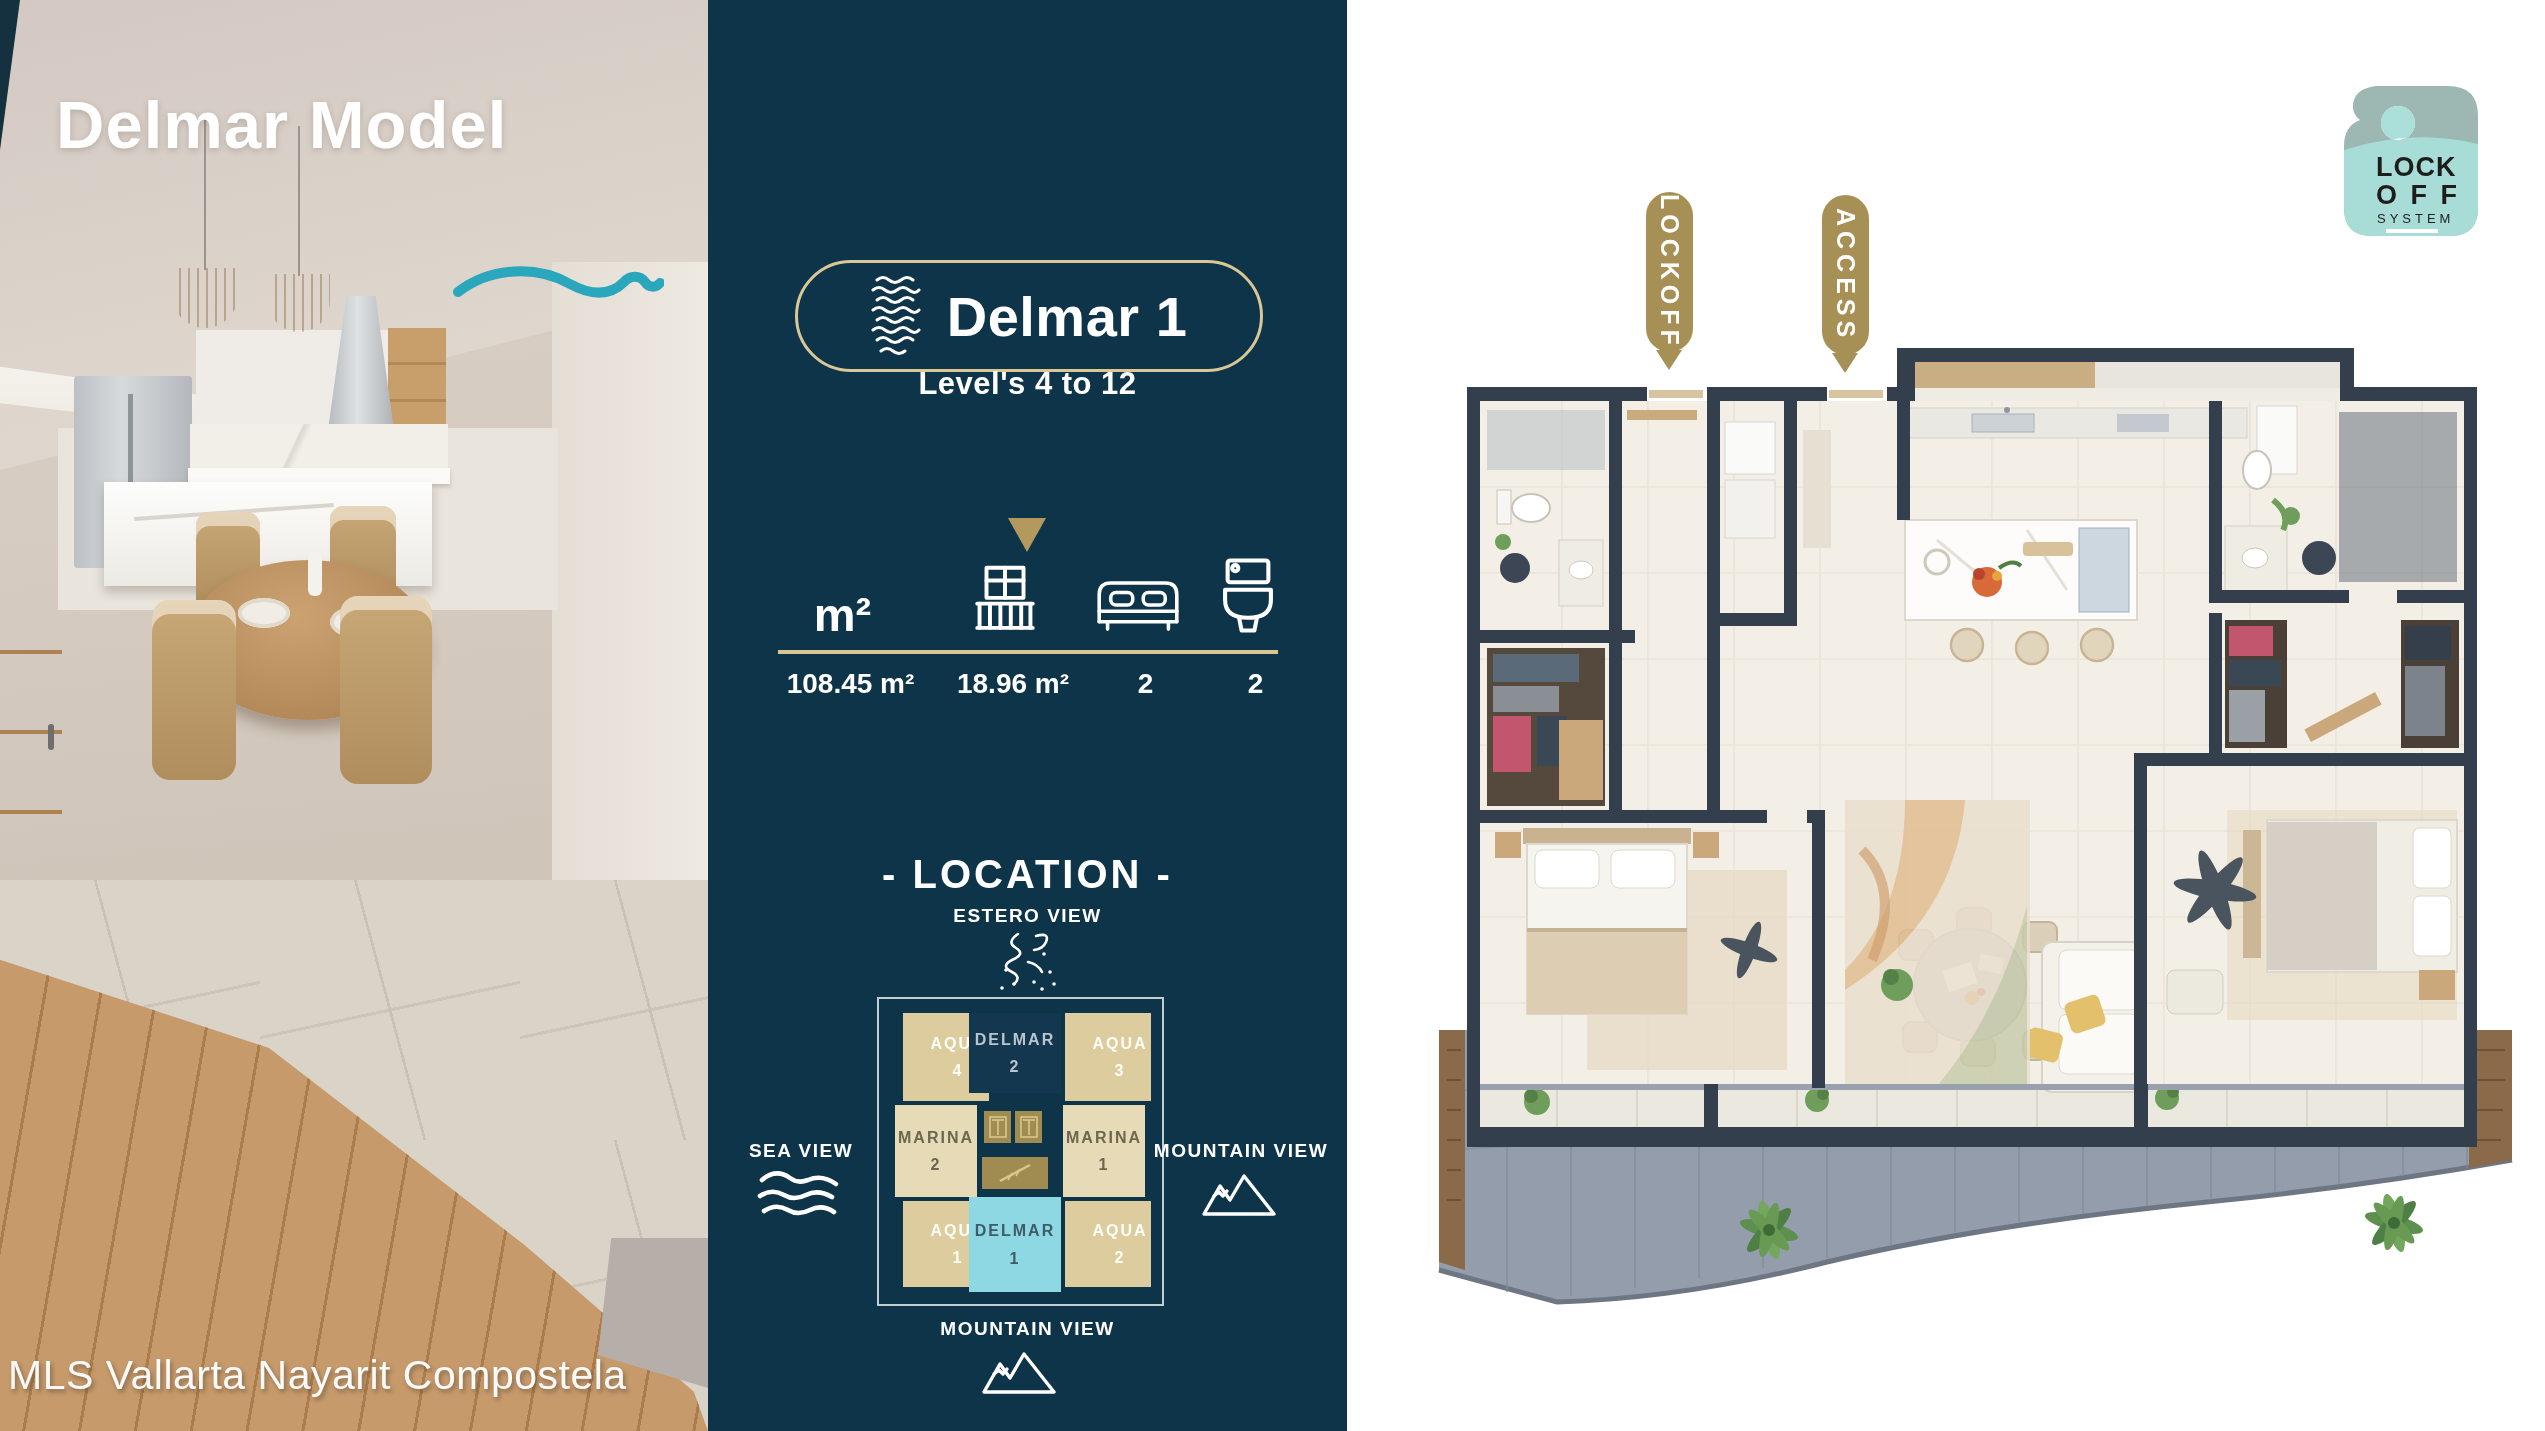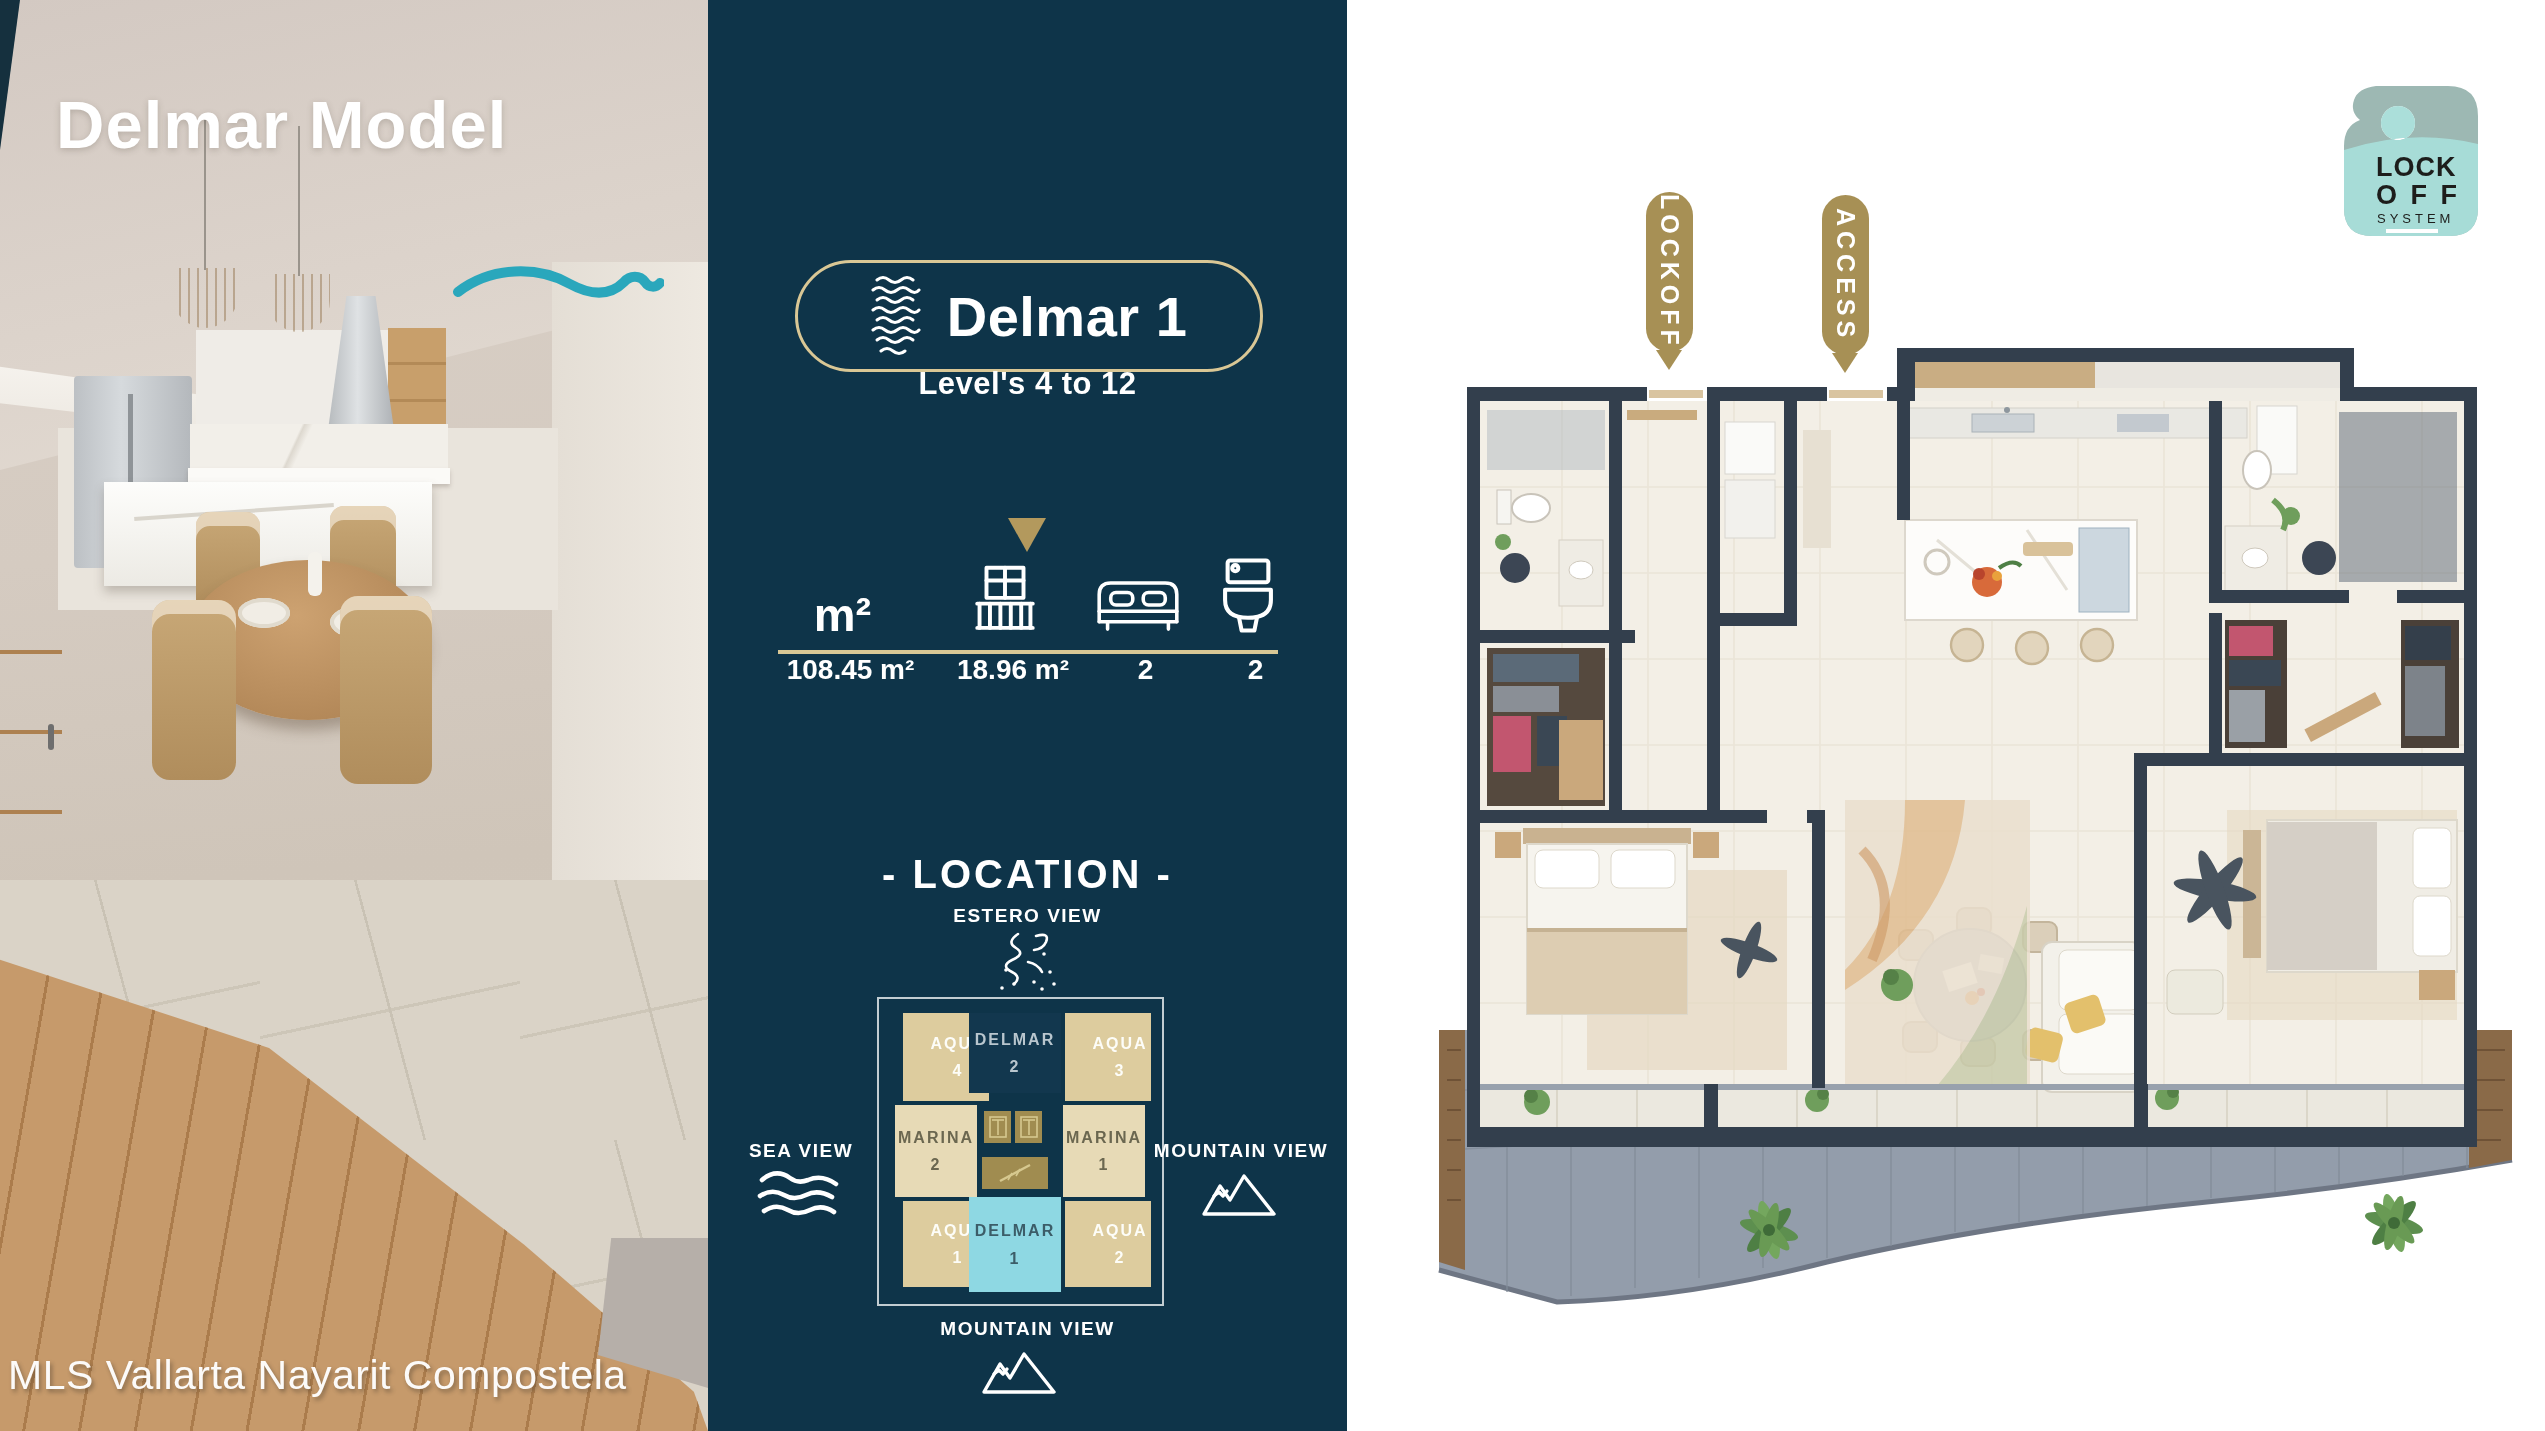--- a/index.html
+++ b/index.html
@@ -70,21 +70,21 @@
   .levels{left:0;top:366px;width:639px;text-align:center;font-size:31px;font-weight:700;letter-spacing:.5px;}
   .chip{left:196px;top:453px;width:246px;height:68px;background:#b3995d;border-radius:34px;
         display:flex;align-items:center;justify-content:center;font-size:36px;font-weight:700;}
   .chip-tail{left:300px;top:518px;width:0;height:0;border-left:19px solid transparent;
              border-right:19px solid transparent;border-top:34px solid #b3995d;}
   .specs{left:0;top:540px;width:639px;}
   .spec-row{display:grid;grid-template-columns:175px 150px 115px 105px;justify-content:center;align-items:end;}
   .spec-ico{display:flex;align-items:flex-end;justify-content:center;height:102px;}
   .m2label{font-size:47px;font-weight:700;line-height:1;padding-bottom:4px;}
   .spec-line{margin:8px auto 0;width:500px;height:4px;background:#d8c795;}
-  .spec-vals{display:grid;grid-template-columns:175px 150px 115px 105px;justify-content:center;padding-left:16px;}
+  .spec-vals{display:grid;grid-template-columns:175px 150px 115px 105px;justify-content:center;margin-top:14px;padding-left:16px;}
   .spec-val{text-align:center;font-size:28px;font-weight:700;}
   .loc-title{left:0;top:852px;width:639px;text-align:center;font-size:40px;font-weight:700;letter-spacing:3px;}
   .view-label{font-size:19px;font-weight:700;letter-spacing:1.5px;color:#fff;text-align:center;}
   .map{left:169px;top:997px;width:283px;height:305px;border:2px solid #c2cdd2;}
   .cell{position:absolute;display:flex;flex-direction:column;align-items:center;justify-content:center;
         font-weight:700;font-size:16px;letter-spacing:2px;line-height:1.7;text-align:center;}
   .cell.aqua{background:#ddcc9e;color:#fdfdf8;padding-left:24px;}
   .cell.delmar-dark{background:#12374e;color:#b9c6ce;}
   .cell.marina{background:#e7dab6;color:#6b6750;}
   .cell.delmar-active{background:#8ed8e3;color:#3c5d68;}

